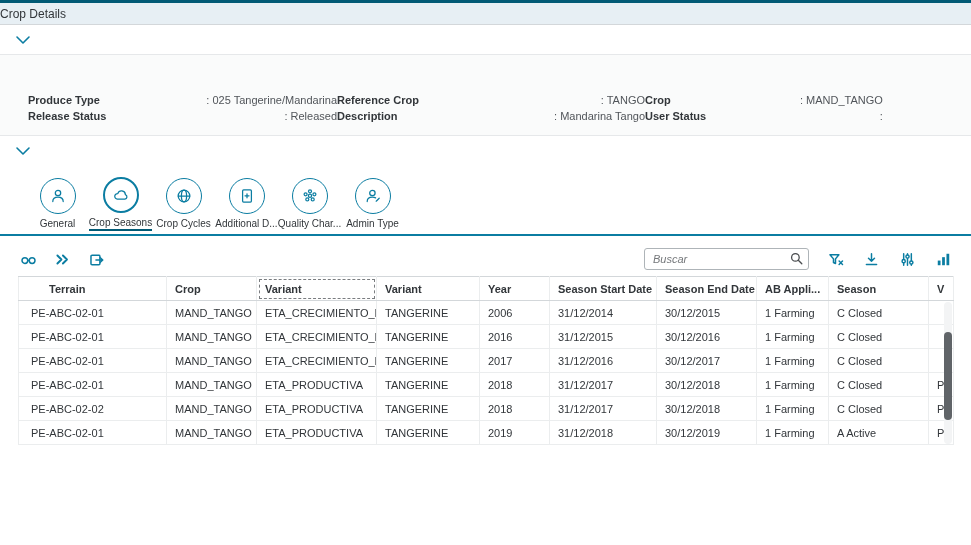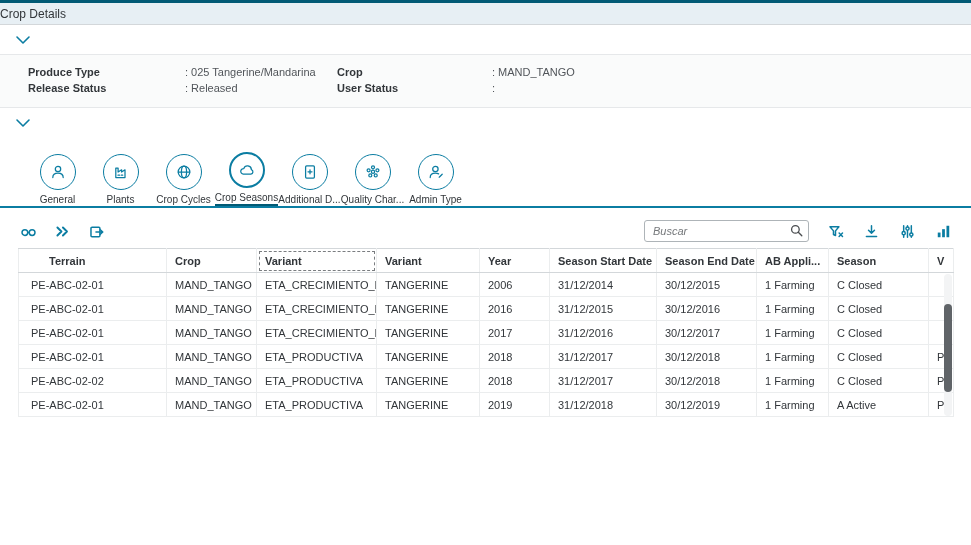--- a/index.html
+++ b/index.html
@@ -17,29 +17,29 @@
   .titlebar{height:25px;border-top:3px solid var(--accent-dark);background:#e7eff4;
     display:flex;align-items:center;font-size:12px;
     border-bottom:1px solid var(--line-dark);}
   
   .chev-row{height:30px;display:flex;align-items:center;padding-left:15px;background:#fff;}
   .chev-row.first{border-bottom:1px solid var(--line);}
   .chev-btn{width:18px;height:14px;cursor:pointer;display:flex;align-items:center;}
   
   .info-band{background:#fafbfb;border-bottom:1px solid var(--line);
     padding:11px 0 13px 28px;display:flex;font-size:11px;}
-  .info-group{display:grid;grid-template-columns:157px auto;row-gap:4px;align-content:start;}
+  .info-group{display:grid;grid-template-columns:157px auto;row-gap:4px;align-content:start;margin-top:28px;}
   .info-group.g2{grid-template-columns:153px auto;margin-left:0;}
   .info-group.g3{grid-template-columns:155px auto;}
   .ig1{width:309px;}.ig2{width:308px;}
   .info-label{font-weight:bold;color:var(--text);}
-  .info-value{color:var(--text-soft);}
+  .info-value{color:var(--text-soft);text-align:right;}
   
   .tabstrip{height:70px;background:#fff;border-bottom:2px solid var(--accent);
-    display:flex;align-items:flex-end;padding:7px 0 0 26px;}
+    display:flex;align-items:center;padding:7px 0 0 26px;}
   .tab{width:63px;display:flex;flex-direction:column;align-items:center;cursor:pointer;}
   .tab-circle{width:36px;height:36px;border:1px solid var(--accent);border-radius:50%;
     display:flex;align-items:center;justify-content:center;background:#fff;}
   .tab.selected .tab-circle{border-width:2px;}
   .tab-label{font-size:10px;margin-top:4px;white-space:nowrap;color:var(--text);
     padding-bottom:1px;}
   .tab.selected .tab-label{border-bottom:2px solid var(--accent-dark);}
   .tab svg{stroke:var(--accent);fill:none;stroke-width:1.25;stroke-linecap:round;stroke-linejoin:round;}
   
   .toolbar{height:34px;display:flex;align-items:center;padding:0 18px;margin-top:6px;}
@@ -82,20 +82,26 @@
   </span>
 </div>
 
 <div class="info-band">
   <div class="info-group ig1">
     <span class="info-label">Produce Type</span>
     <span class="info-value">: 025 Tangerine/Mandarina</span>
     <span class="info-label">Release Status</span>
     <span class="info-value">: Released</span>
   </div>
+  <div class="info-group g2 ig2">
+    <span class="info-label">Reference Crop</span>
+    <span class="info-value">: TANGO</span>
+    <span class="info-label">Description</span>
+    <span class="info-value">: Mandarina Tango</span>
+  </div>
   <div class="info-group g3">
     <span class="info-label">Crop</span>
     <span class="info-value">: MAND_TANGO</span>
     <span class="info-label">User Status</span>
     <span class="info-value">:</span>
   </div>
 </div>
 
 <div class="chev-row">
   <span class="chev-btn">
@@ -108,46 +114,37 @@
 <div class="tabstrip">
   <div class="tab">
     <div class="tab-circle">
       <svg width="18" height="18" viewBox="0 0 18 18">
           <circle cx="9" cy="6" r="2.7"></circle>
           <path d="M3.8 14.5c0-2.9 2.3-4.3 5.2-4.3s5.2 1.4 5.2 4.3"></path>
         </svg>
     </div>
     <div class="tab-label">General</div>
   </div>
-  <div class="tab">
-    <div class="tab-circle">
-      <svg width="18" height="18" viewBox="0 0 18 18">
-          <path d="M3.8 14.5V5h2.3v4l3.5-2.2V9L13 6.8v7.7z"></path>
-          <path d="M6 12.2h1.5M9.2 12.2h1.5"></path>
-        </svg>
-    </div>
-    <div class="tab-label">Plants</div>
+  <div class="tab selected">
+    <div class="tab-circle">
+      <svg width="18" height="18" viewBox="0 0 18 18">
+          <path d="M5.3 13.2a2.8 2.8 0 1 1 .5-5.6 3.9 3.9 0 0 1 7.6 1 2.4 2.4 0 0 1-.5 4.6z"></path>
+        </svg>
+    </div>
+    <div class="tab-label">Crop Seasons</div>
   </div>
   <div class="tab">
     <div class="tab-circle">
       <svg width="18" height="18" viewBox="0 0 18 18">
           <circle cx="9" cy="9" r="5.8"></circle>
           <ellipse cx="9" cy="9" rx="2.6" ry="5.8"></ellipse>
           <path d="M3.2 9h11.6"></path>
         </svg>
     </div>
     <div class="tab-label">Crop Cycles</div>
-  </div>
-  <div class="tab selected">
-    <div class="tab-circle">
-      <svg width="18" height="18" viewBox="0 0 18 18">
-          <path d="M5.3 13.2a2.8 2.8 0 1 1 .5-5.6 3.9 3.9 0 0 1 7.6 1 2.4 2.4 0 0 1-.5 4.6z"></path>
-        </svg>
-    </div>
-    <div class="tab-label">Crop Seasons</div>
   </div>
   <div class="tab">
     <div class="tab-circle">
       <svg width="18" height="18" viewBox="0 0 18 18">
           <rect x="4.6" y="2.9" width="8.8" height="12.2" rx="1"></rect>
           <path d="M9 6.8v4M7 8.8h4"></path>
         </svg>
     </div>
     <div class="tab-label">Additional D...</div>
   </div>

